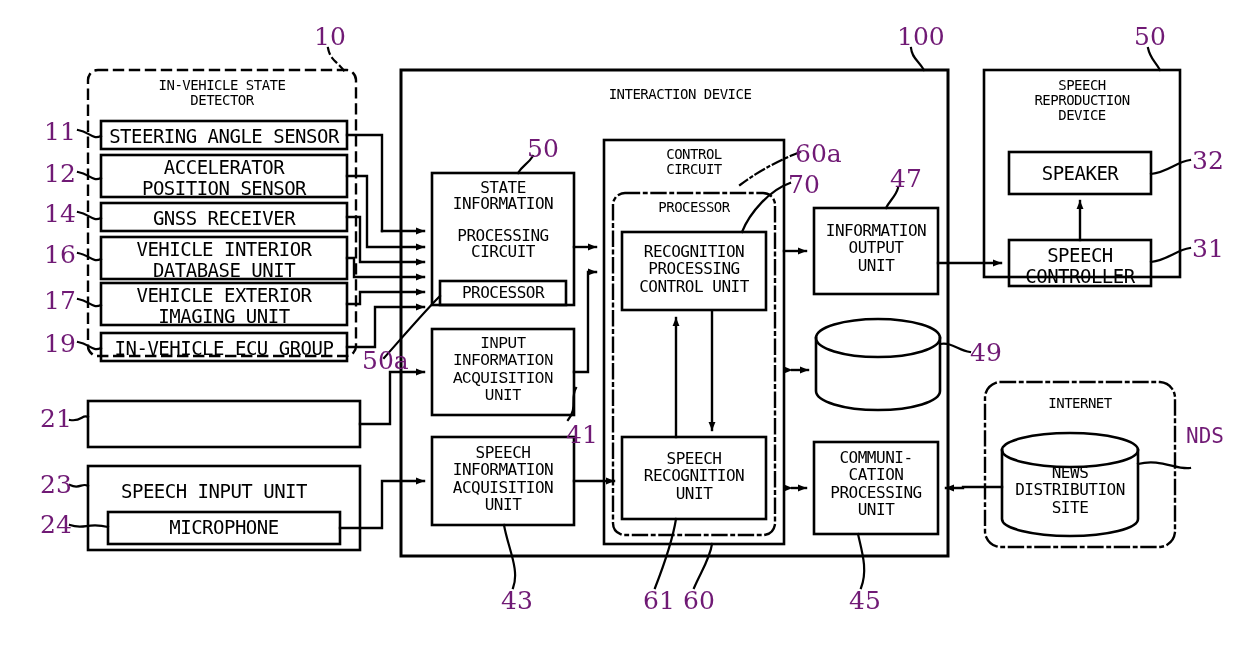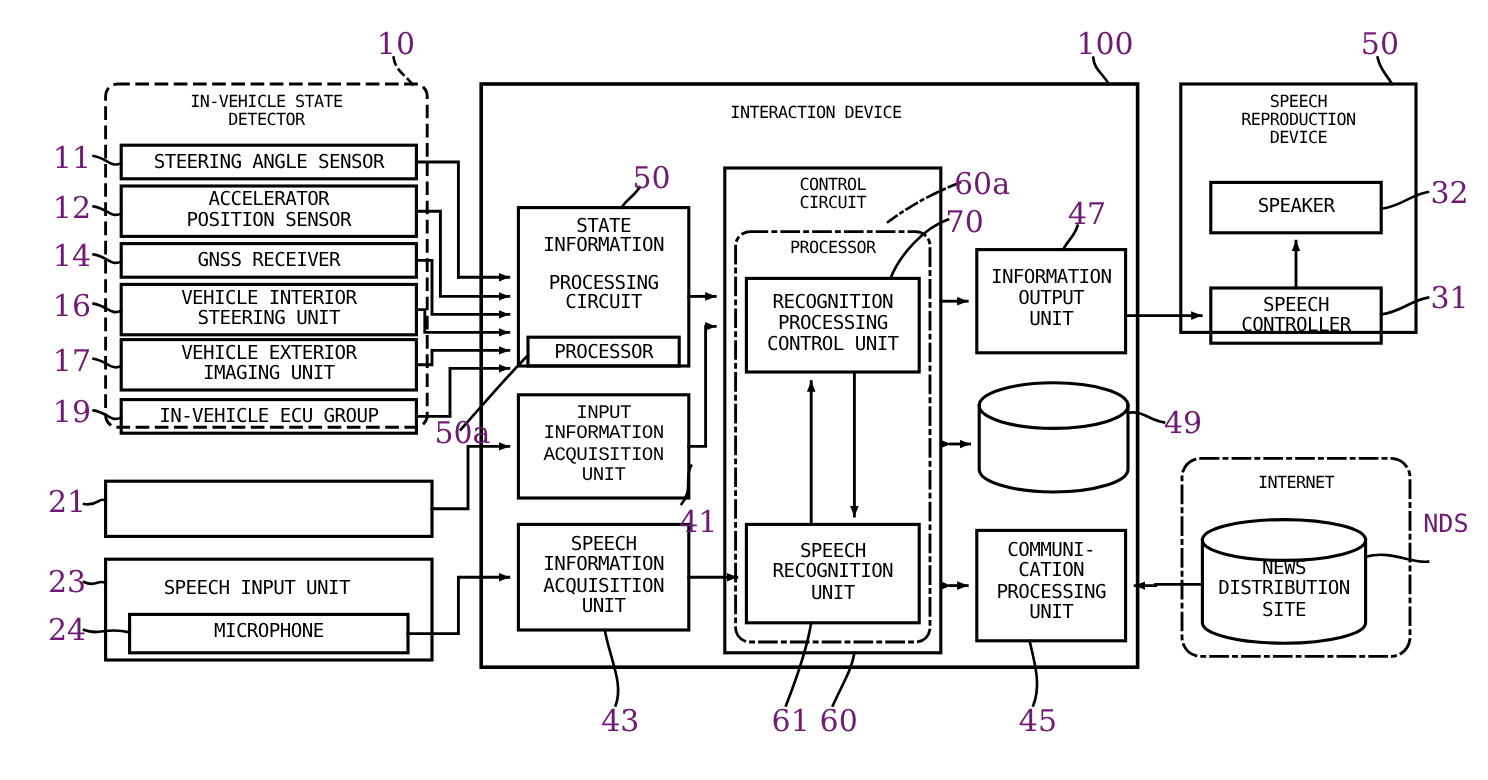--- a/index.html
+++ b/index.html
@@ -32,21 +32,21 @@
     white-space: pre-line;
     letter-spacing: -0.5px;
   }
   .refnum {
     position: absolute;
     font-family: "DejaVu Serif", serif;
     font-size: 25px;
     color: #701a75;
     letter-spacing: 0px;
   }
-  .boxlabel { font-size: 16px; }
+  .boxlabel { font-size: 19px; }
   .smalllabel { font-size: 16px; }
   .title-label { font-size: 14px; }
 </style>
 </head>
 <body>
 
 <div id="canvas">
 
   <svg class="layer" viewBox="0 0 1240 650">
     <defs>
@@ -220,21 +220,21 @@
 REPRODUCTION
 DEVICE</div>
 
   <div class="lbl title-label" style="left:989px; top:396px; width:182px;">INTERNET</div>
 
   <div class="lbl boxlabel" style="left:103px; top:126px; width:242px;">STEERING ANGLE SENSOR</div>
   <div class="lbl boxlabel" style="left:103px; top:157px; width:242px;">ACCELERATOR
 POSITION SENSOR</div>
   <div class="lbl boxlabel" style="left:103px; top:208px; width:242px;">GNSS RECEIVER</div>
   <div class="lbl boxlabel" style="left:103px; top:239px; width:242px;">VEHICLE INTERIOR
-STEERING UNIT</div>
+DATABASE UNIT</div>
   <div class="lbl boxlabel" style="left:103px; top:285px; width:242px;">VEHICLE EXTERIOR
 IMAGING UNIT</div>
   <div class="lbl boxlabel" style="left:103px; top:338px; width:242px;">IN-VEHICLE ECU GROUP</div>
 
   <div class="lbl boxlabel" style="left:90px; top:481px; width:248px;">SPEECH INPUT UNIT</div>
   <div class="lbl boxlabel" style="left:110px; top:517px; width:228px;">MICROPHONE</div>
 
   <div class="lbl smalllabel" style="left:434px; top:180px; width:138px; line-height:1.0;">STATE
 INFORMATION
 

